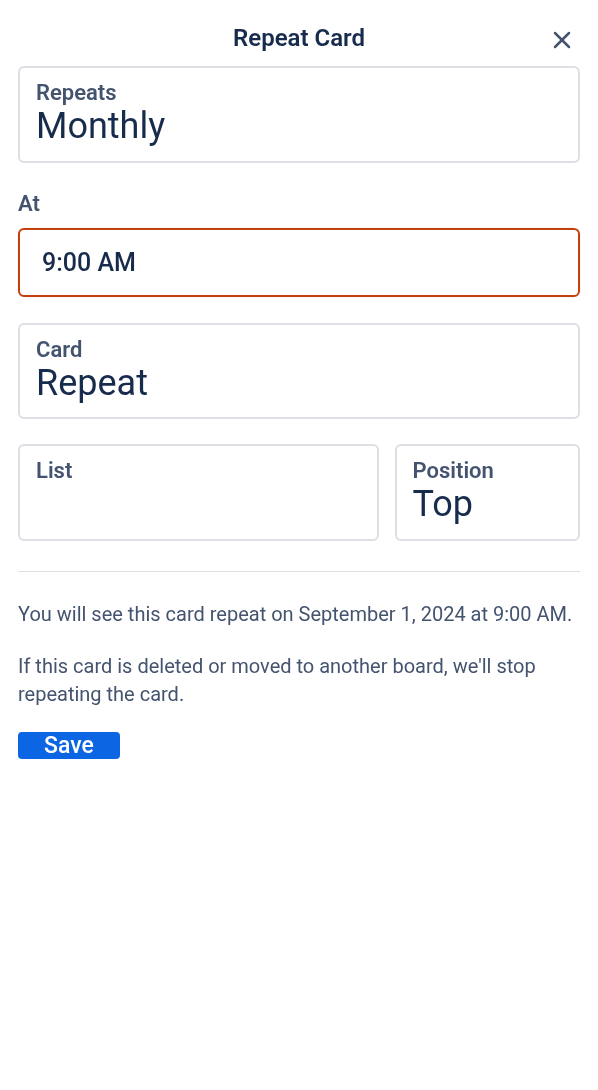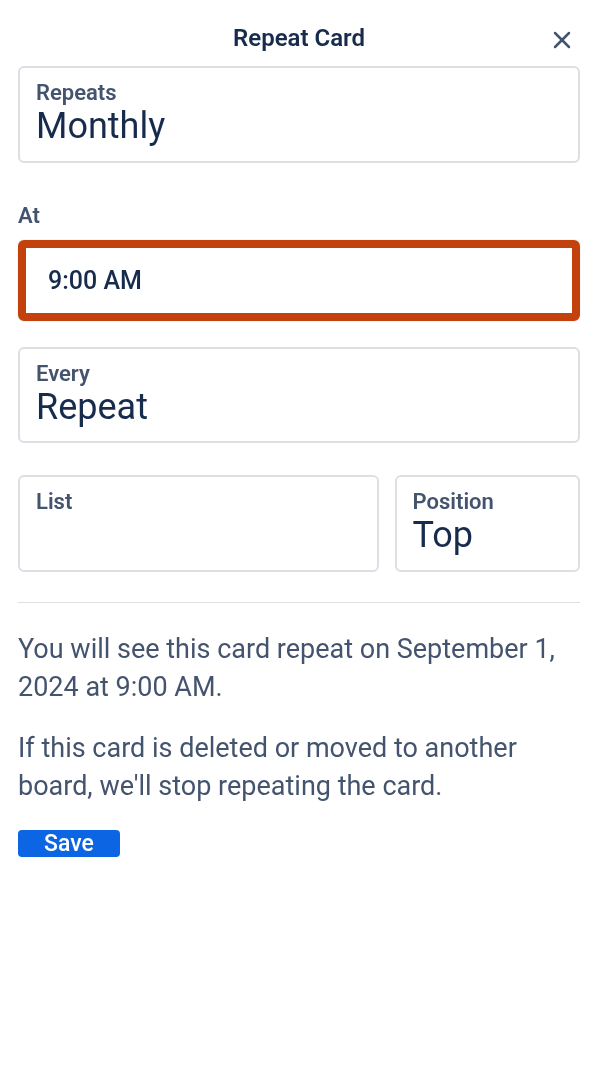--- a/index.html
+++ b/index.html
@@ -41,45 +41,45 @@
       color: #44546f;
     }
     .close-icon svg {
       width: 24px;
       height: 24px;
     }
     .field-box {
       border: 2px solid #dcdfe4;
       border-radius: 6px;
       padding: 12px 16px 14px 16px;
-      margin-bottom: 32px;
+      margin-bottom: 25px;
       cursor: pointer;
     }
     .field-label {
       font-size: 22px;
       font-weight: 600;
       color: #44546f;
       margin-bottom: 2px;
     }
     .field-value {
       font-size: 36px;
       font-weight: 400;
       color: #172b4d;
       line-height: 1.1;
     }
     .at-label {
       font-size: 22px;
       font-weight: 600;
       color: #44546f;
       margin-bottom: 12px;
-      margin-top: 40px;
+      margin-top: 28px;
     }
     .time-input {
       width: 100%;
-      border: 8px solid #c2410c;
+      border: 2px solid #c2410c;
       border-radius: 6px;
       padding: 18px 22px;
       font-size: 25px;
       font-weight: 500;
       color: #172b4d;
       font-family: inherit;
       outline: none;
       margin-bottom: 26px;
       box-shadow: 0 0 0 1px rgba(0,0,0,0.03);
     }
@@ -96,21 +96,21 @@
     }
     .row .field-box:last-child {
       flex: 0 0 33%;
     }
     .divider {
       height: 1px;
       background: #dcdfe4;
       margin: 30px 0 28px 0;
     }
     .info-text {
-      font-size: 27px;
+      font-size: 20px;
       line-height: 1.4;
       color: #44546f;
       margin-bottom: 24px;
     }
     .save-button {
       background: #0c66e4;
       color: #fff;
       border: none;
       border-radius: 4px;
       padding: 0 26px;
@@ -137,21 +137,21 @@
   <div class="field-box">
     <div class="field-label">Repeats</div>
     <div class="field-value">Monthly</div>
   </div>
 
 
   <div class="at-label">At</div>
   <input type="text" class="time-input" value="9:00 AM" style="">
 
   <div class="field-box">
-    <div class="field-label">Every</div>
+    <div class="field-label">Card</div>
     <div class="field-value">Repeat</div>
   </div>
 
   <div class="row">
     <div class="field-box">
       <div class="field-label">List</div>
     </div>
     <div class="field-box">
       <div class="field-label">Position</div>
       <div class="field-value">Top</div>

